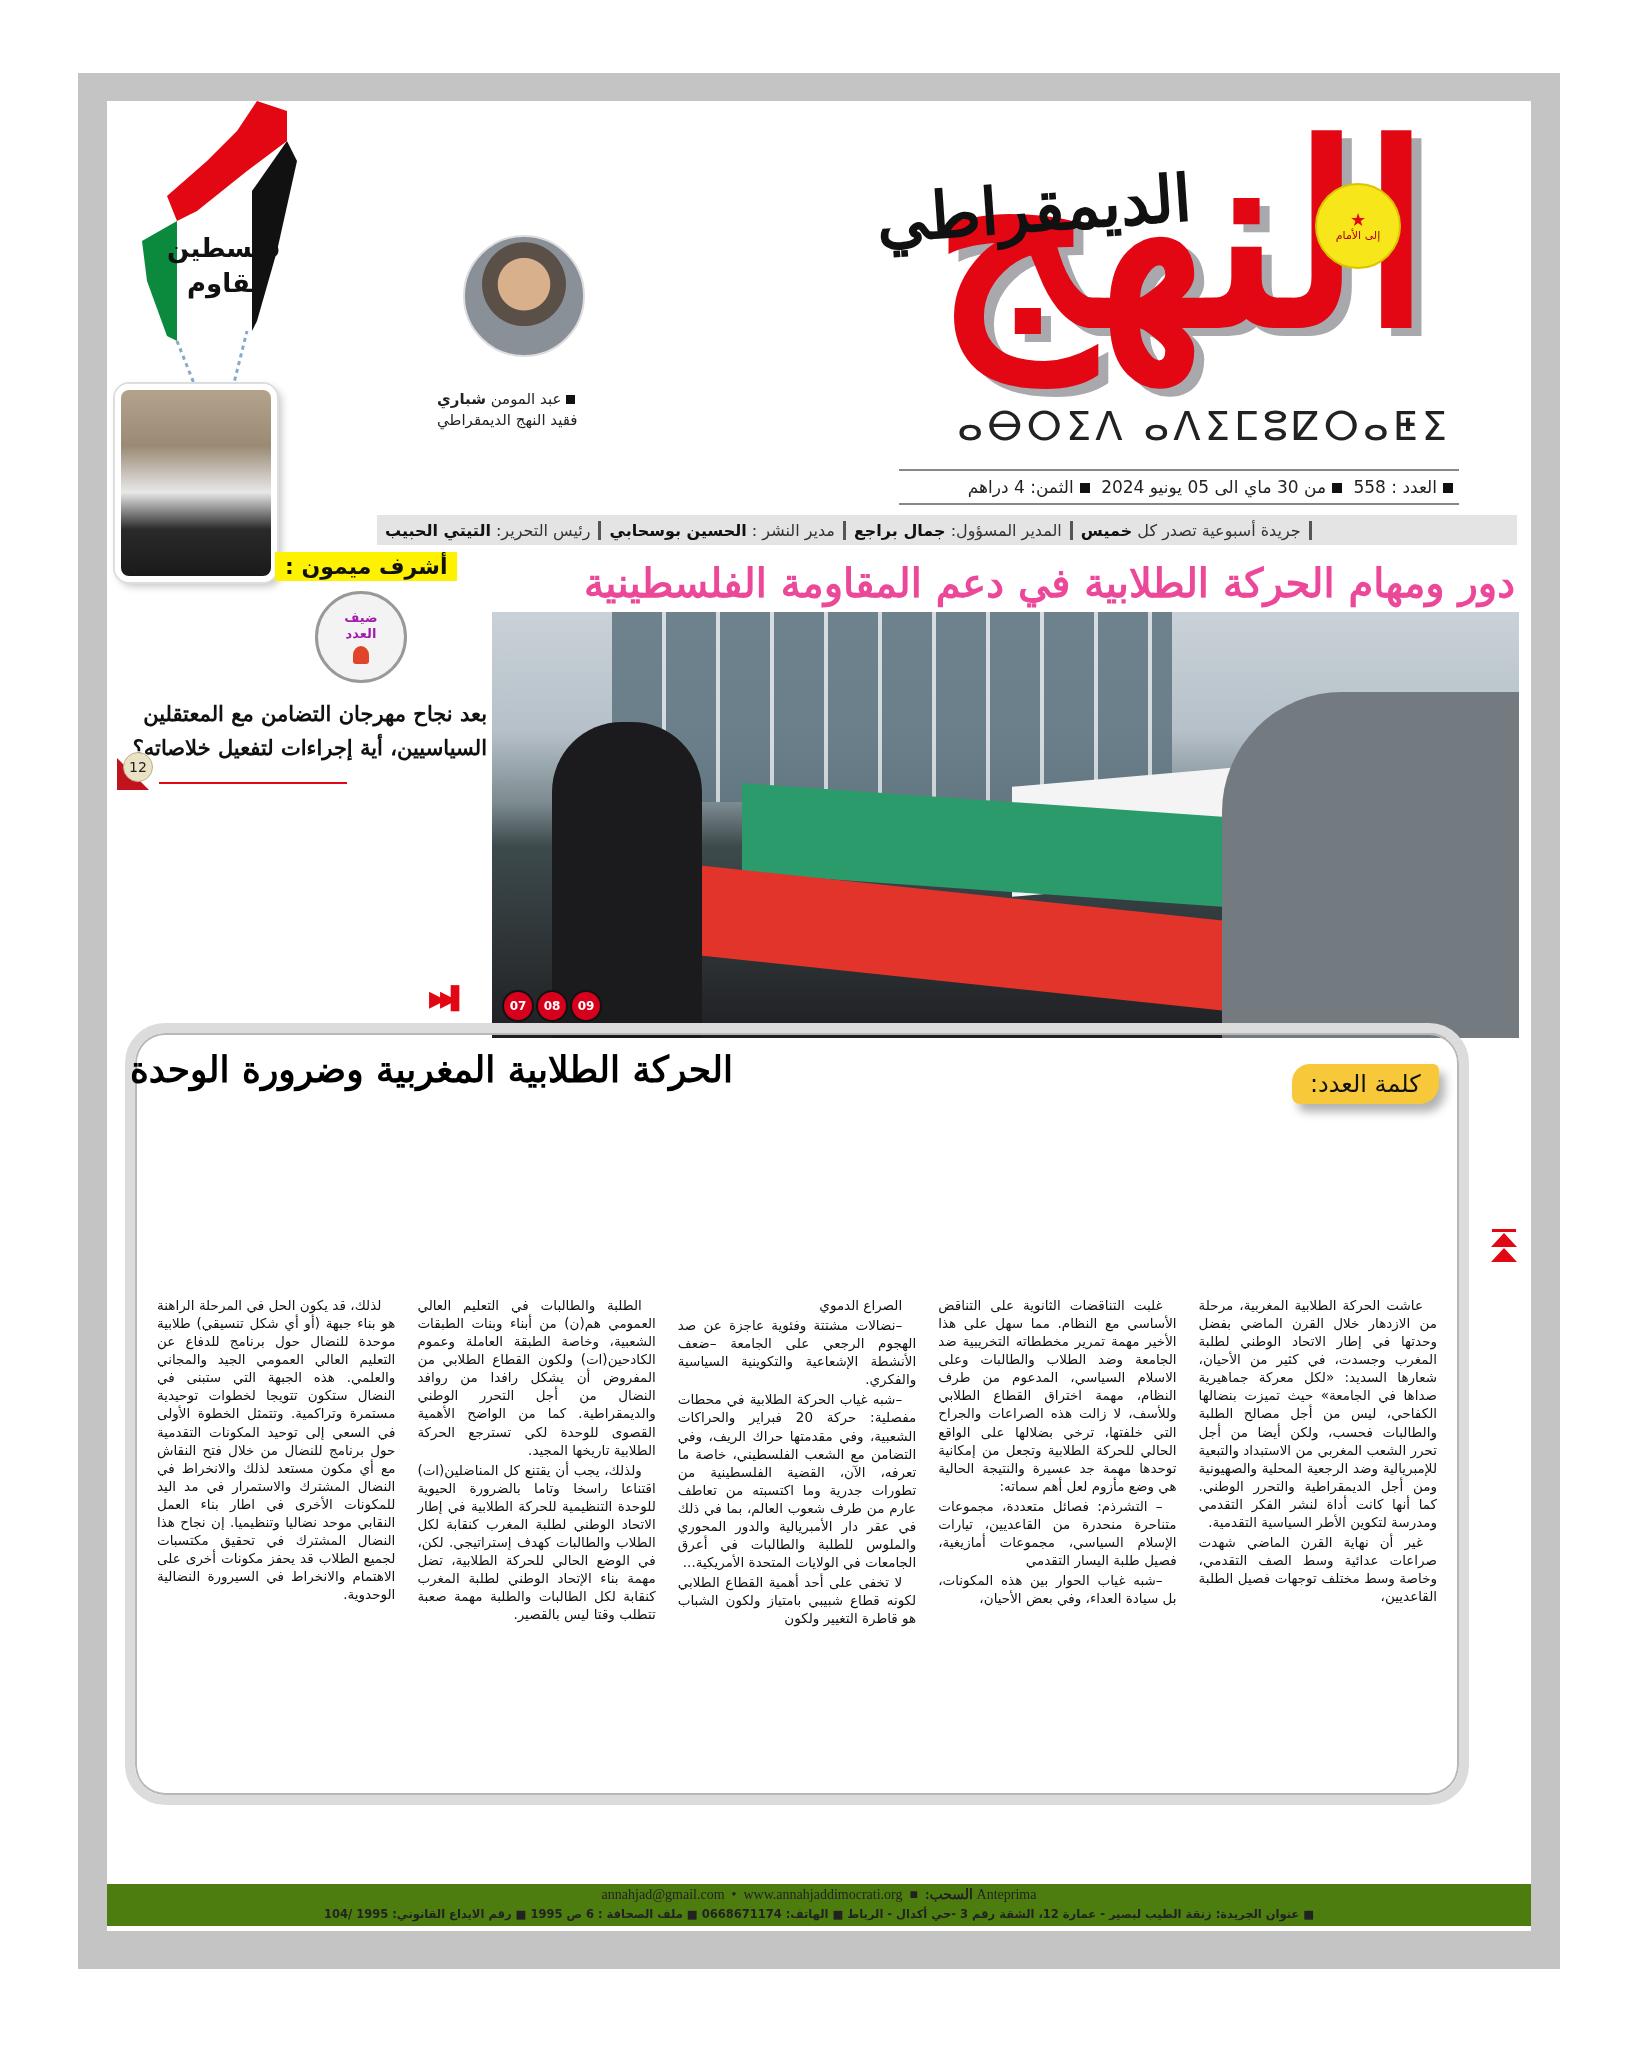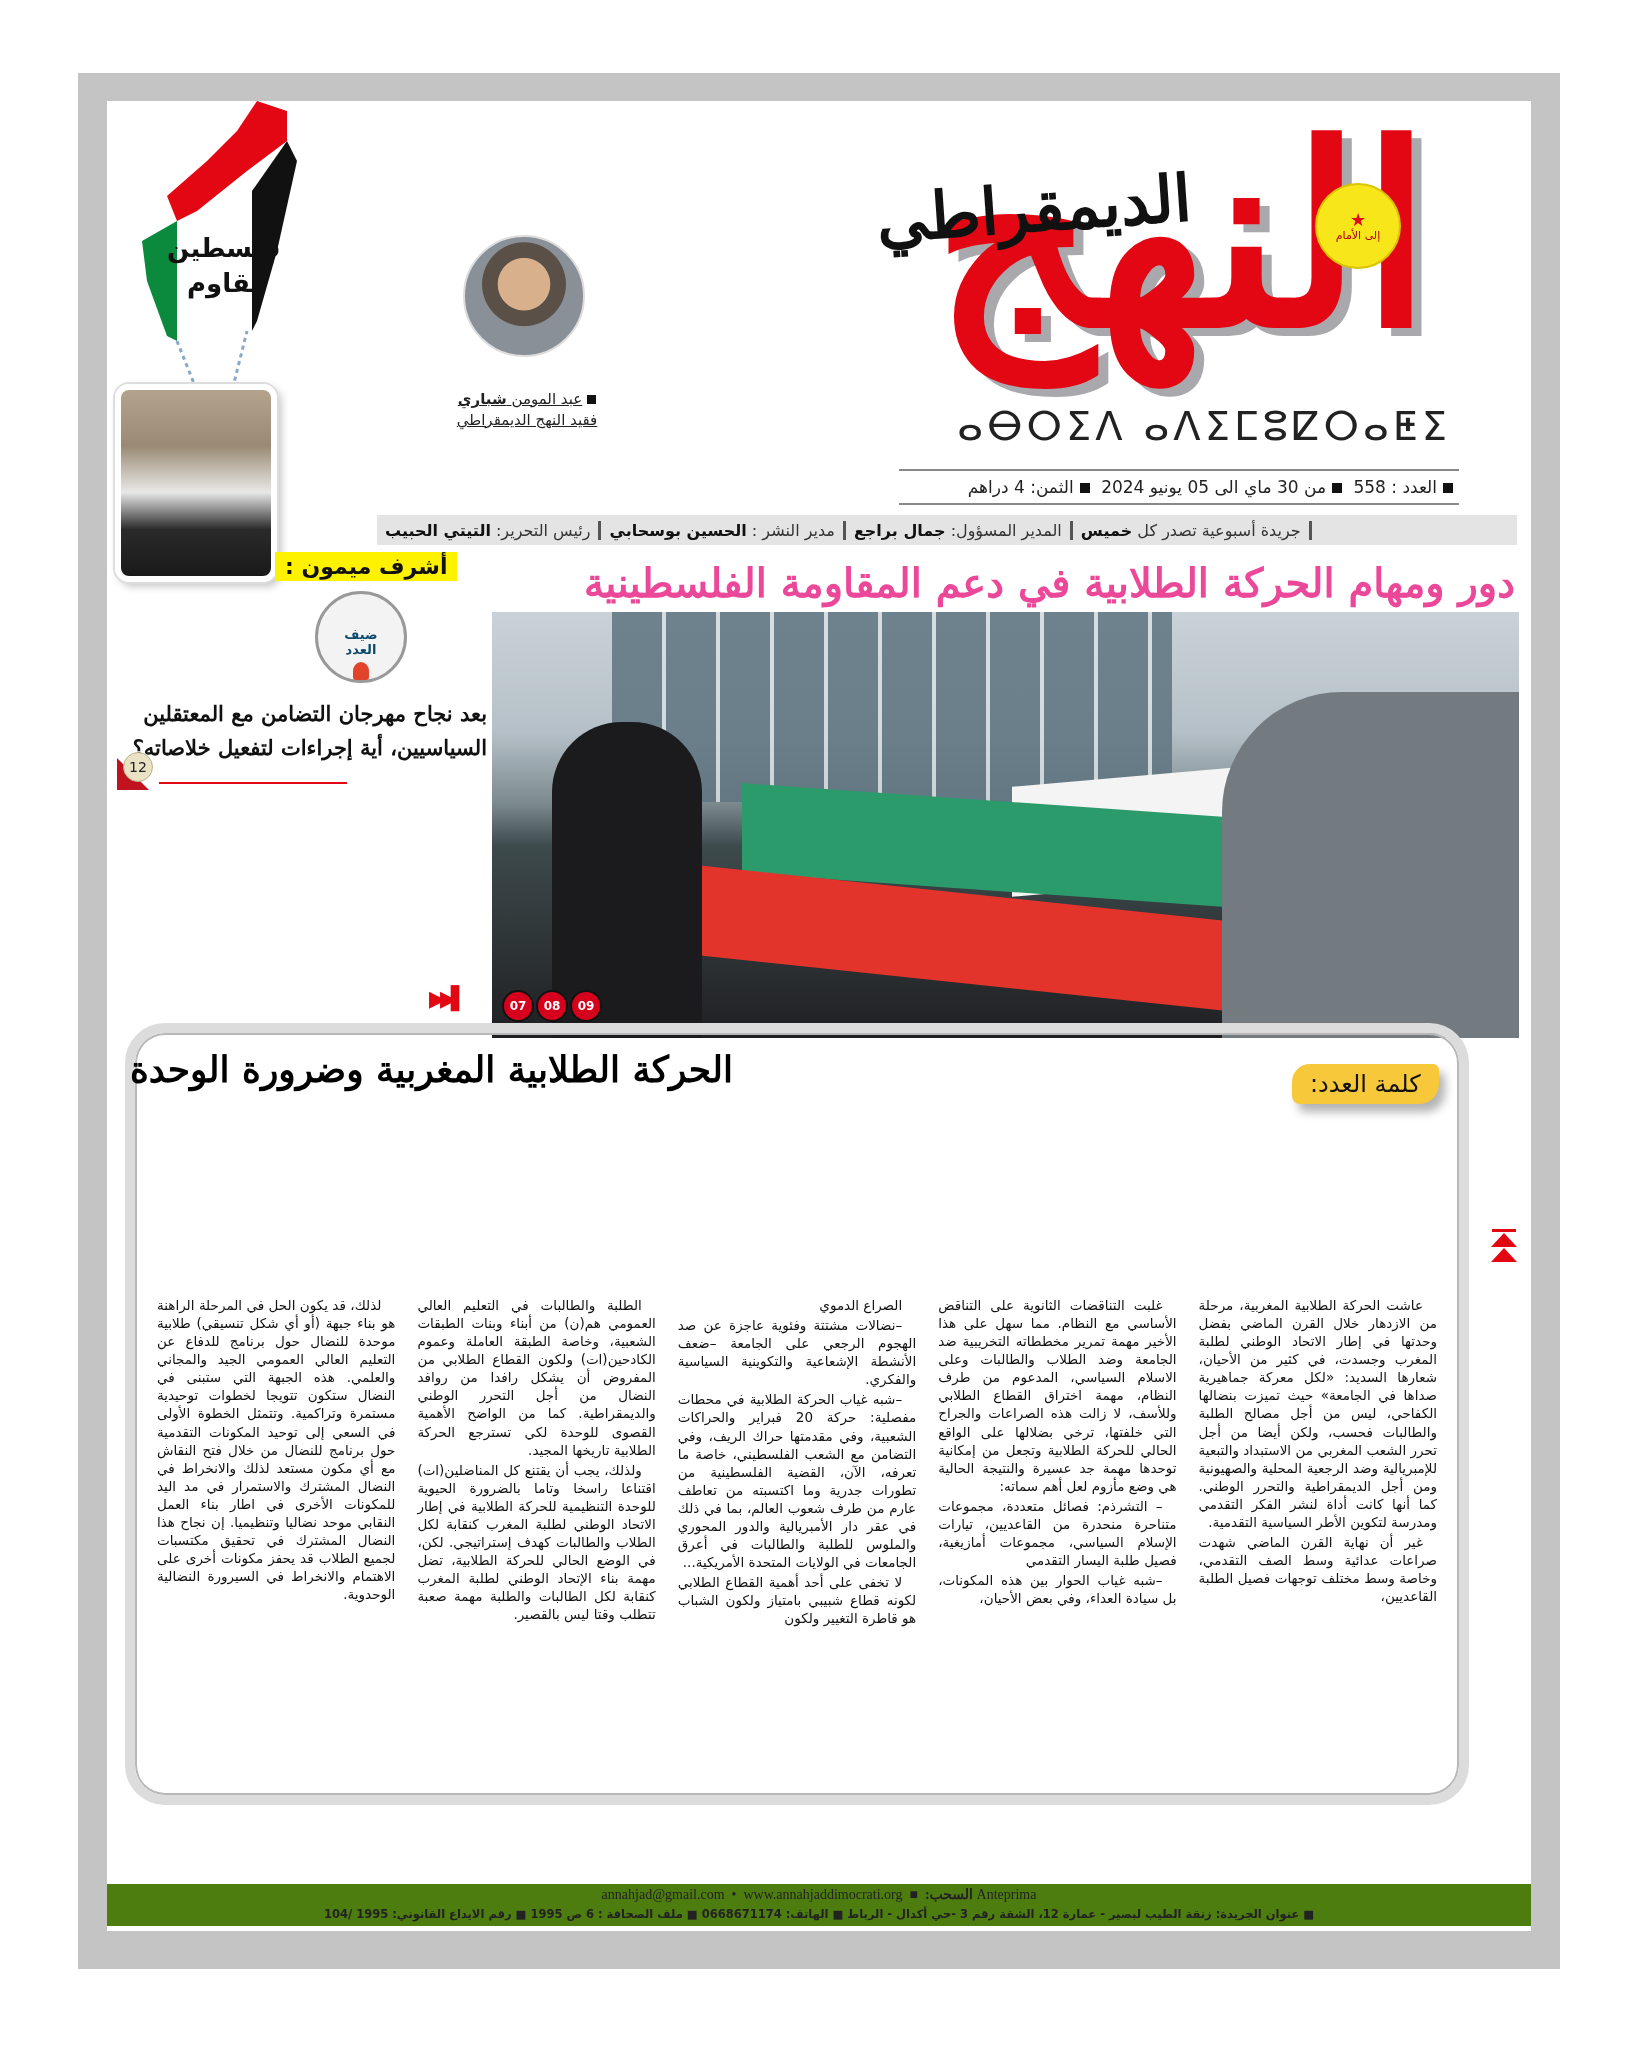--- a/index.html
+++ b/index.html
@@ -12,35 +12,35 @@
   .logo-main { position: absolute; right: 40px; top: 0; font-family: "DejaVu Serif", serif; font-weight: bold; font-size: 250px; line-height: 1; color: #e30613; text-shadow: 10px 8px 0 #a8a8ad; letter-spacing: -6px; }
   .logo-sub { position: absolute; right: 280px; top: 60px; font-family: "DejaVu Serif", serif; font-weight: bold; font-size: 64px; color: #111; transform: rotate(-4deg); }
   .logo-emblem { position: absolute; right: 70px; top: 72px; width: 82px; height: 82px; border-radius: 50%; background: #f7e61a; border: 2px solid #d9c400; display: flex; flex-direction: column; align-items: center; justify-content: center; font-size: 11px; color: #b2001b; }
   .logo-emblem .star { color: #e30613; font-size: 18px; line-height: 1; }
   .logo-tifinagh { position: absolute; right: 20px; top: 292px; font-size: 40px; letter-spacing: 4px; color: #222; font-family: "DejaVu Sans", sans-serif; direction: ltr; }
 
   .issue-line { position: absolute; right: 72px; top: 368px; width: 560px; border-top: 2px solid #888; border-bottom: 2px solid #888; padding: 6px 0; font-size: 17px; color: #222; text-align: right; white-space: nowrap; }
   .issue-line .sq { display: inline-block; width: 10px; height: 10px; background: #111; margin: 0 6px; vertical-align: middle; }
 
   .portrait-circle { position: absolute; left: 356px; top: 134px; width: 118px; height: 118px; border-radius: 50%; background: radial-gradient(circle at 50% 40%, #d8b08c 0 28%, #5a5048 29% 45%, #8a9098 46% 100%); border: 2px solid #ddd; }
-  .portrait-caption { position: absolute; left: 330px; top: 288px; width: 180px; text-align: center; font-size: 15px; color: #222; line-height: 1.4; text-decoration: underline; }
+  .portrait-caption { position: absolute; left: 330px; top: 288px; width: 180px; text-align: left; font-size: 15px; color: #222; line-height: 1.4; }
   .portrait-caption b { font-weight: bold; }
 
   .palestine-map { position: absolute; left: 30px; top: 0; width: 160px; height: 330px; }
   .map-label { position: absolute; left: 60px; top: 130px; font-size: 26px; font-weight: bold; text-align: center; line-height: 1.35; color: #111; }
 
   
   .staff-bar { position: absolute; left: 270px; top: 414px; width: 1140px; height: 30px; background: #e4e4e4; display: flex; align-items: center; justify-content: flex-end; font-size: 16px; color: #333; white-space: nowrap; padding-right: 14px; box-sizing: border-box; }
   .staff-bar .cell { border-right: 3px solid #555; padding: 0 8px; }
   .staff-bar .cell b { color: #111; }
 
   
   .guest-photo { position: absolute; left: 8px; top: 283px; width: 150px; height: 186px; border-radius: 14px; background: linear-gradient(180deg, #b4a38c 0%, #9a8a74 30%, #e8e8e8 55%, #2a2a2a 75%, #1a1a1a 100%); border: 6px solid #fff; box-shadow: 0 0 0 2px #ddd, 4px 4px 8px rgba(0,0,0,.25); }
   .guest-name { position: absolute; left: 168px; top: 451px; background: #fff200; padding: 2px 10px; font-size: 22px; font-weight: bold; color: #111; }
-  .guest-stamp { position: absolute; left: 208px; top: 490px; width: 86px; height: 86px; border-radius: 50%; border: 3px solid #999; background: #f3f3f3; display: flex; flex-direction: column; align-items: center; justify-content: flex-end; font-size: 13px; font-weight: bold; color: #0c4a6e; line-height: 1.2; }
+  .guest-stamp { position: absolute; left: 208px; top: 490px; width: 86px; height: 86px; border-radius: 50%; border: 3px solid #999; background: #f3f3f3; display: flex; flex-direction: column; align-items: center; justify-content: center; font-size: 13px; font-weight: bold; color: #a21caf; line-height: 1.2; }
   .guest-stamp .handle { width: 16px; height: 18px; border-radius: 50% 50% 3px 3px; background: #e0442a; margin-top: 4px; }
 
   
   .teasers { position: absolute; left: 10px; top: 596px; width: 370px; }
   .teaser { position: relative; padding: 0 0 0 0; margin-bottom: 16px; }
   .teaser-title { font-family: "DejaVu Serif", serif; font-weight: bold; font-size: 21px; line-height: 1.6; color: #111; text-align: right; }
   .teaser-foot { position: relative; height: 26px; }
   .teaser-corner { position: absolute; left: 0; top: -6px; width: 0; height: 0; border-left: 32px solid #c1121f; border-top: 32px solid transparent; }
   .teaser-page { position: absolute; left: 6px; top: -12px; width: 28px; height: 28px; border-radius: 50%; background: #e9e2c4; border: 1px solid #b9b08a; font-size: 14px; display: flex; align-items: center; justify-content: center; color: #222; font-family: "DejaVu Sans", sans-serif; }
   .teaser-rule { position: absolute; left: 42px; right: 140px; top: 18px; height: 2px; background: #e30613; }

